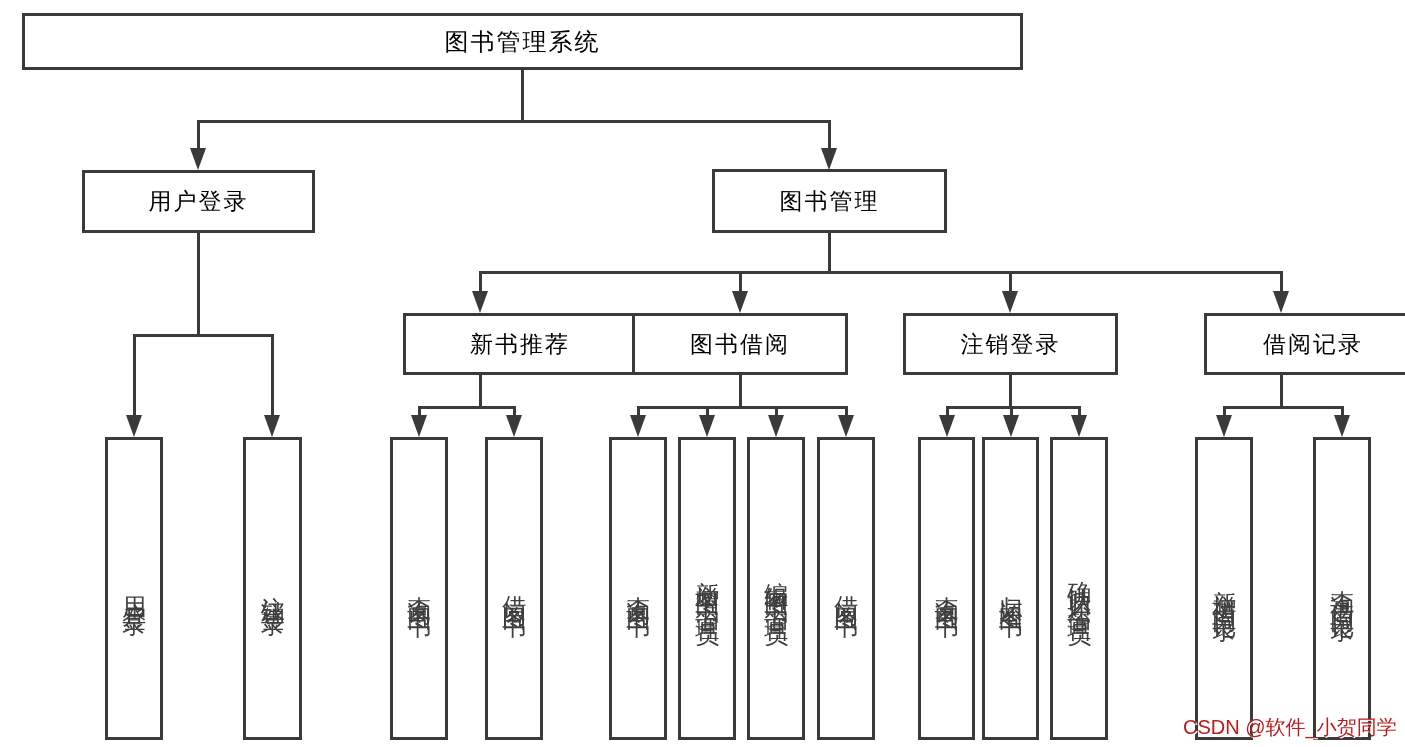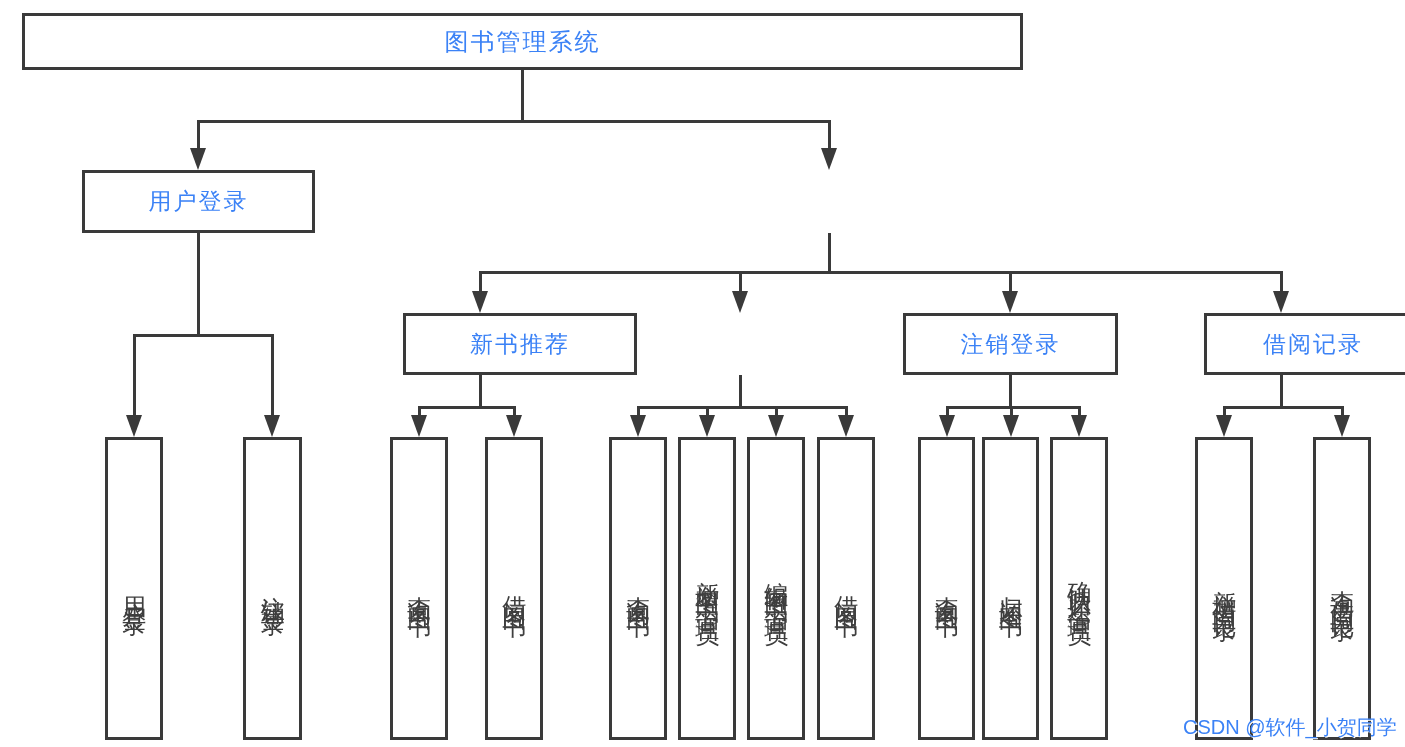--- a/index.html
+++ b/index.html
@@ -43,40 +43,40 @@
     border: 3px solid #3a3a3a;
     display: flex;
     align-items: center;
     justify-content: center;
     color: #3e3e3e;
   }
   .node-h span {
     font-size: 23px;
     letter-spacing: 2px;
     white-space: nowrap;
-    color: #3b82f6;
+    color: #000000;
   }
   .node-root span {
     font-size: 24px;
   }
   .node-v span {
     writing-mode: vertical-rl;
     text-orientation: mixed;
     font-size: 24px;
     letter-spacing: 6px;
     line-height: 1.1;
     color: #3e3e3e;
   }
 
   #watermark {
     position: absolute;
     left: 1183px;
     top: 714px;
     font-size: 20px;
-    color: #3b82f6;
+    color: #b91c1c;
     white-space: nowrap;
     text-shadow: 1px 1px 0 #ffffff;
   }
 </style>
 </head>
 <body>
 
 <div id="canvas">
   <div id="connector-layer">
       <div class="line-v" style="left: 520.5px; top: 70px; width: 3px; height: 52.5px;"></div>
@@ -132,22 +132,28 @@
       <div class="line-v" style="left: 1340.5px; top: 407px; width: 3px; height: 14px;"></div>
       <div class="arrow-down" style="left: 1334px; top: 415px;"></div>
     </div>
   <div id="node-layer">
       <div class="node node-h node-root" style="left: 22px; top: 13px; width: 1001px; height: 57px;">
         <span>图书管理系统</span>
       </div>
       <div class="node node-h" style="left: 82px; top: 170px; width: 233px; height: 63px;">
         <span>用户登录</span>
       </div>
+      <div class="node node-h" style="left: 712px; top: 169px; width: 235px; height: 64px;">
+        <span>图书管理</span>
+      </div>
       <div class="node node-h" style="left: 363px; top: 313px; width: 234px; height: 62px; margin-left: 40px;">
         <span>新书推荐</span>
+      </div>
+      <div class="node node-h" style="left: 632px; top: 313px; width: 216px; height: 62px;">
+        <span>图书借阅</span>
       </div>
       <div class="node node-h" style="left: 903px; top: 313px; width: 215px; height: 62px;">
         <span>注销登录</span>
       </div>
       <div class="node node-h" style="left: 1204px; top: 313px; width: 218px; height: 62px;">
         <span>借阅记录</span>
       </div>
       <div class="node node-v" style="left: 105px; top: 437px; width: 58px; height: 303px;">
         <span>用户登录</span>
       </div>

